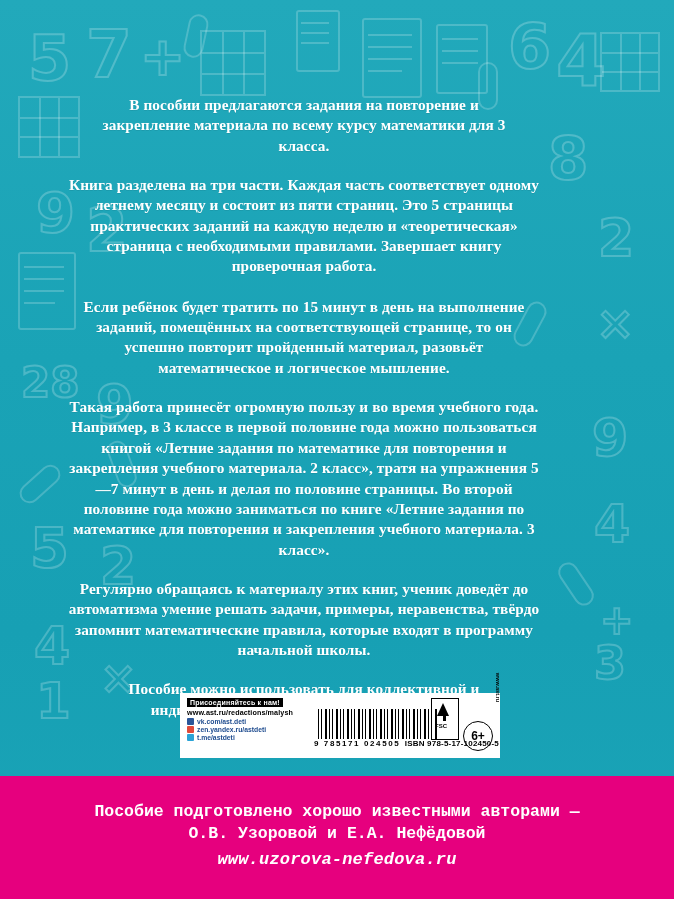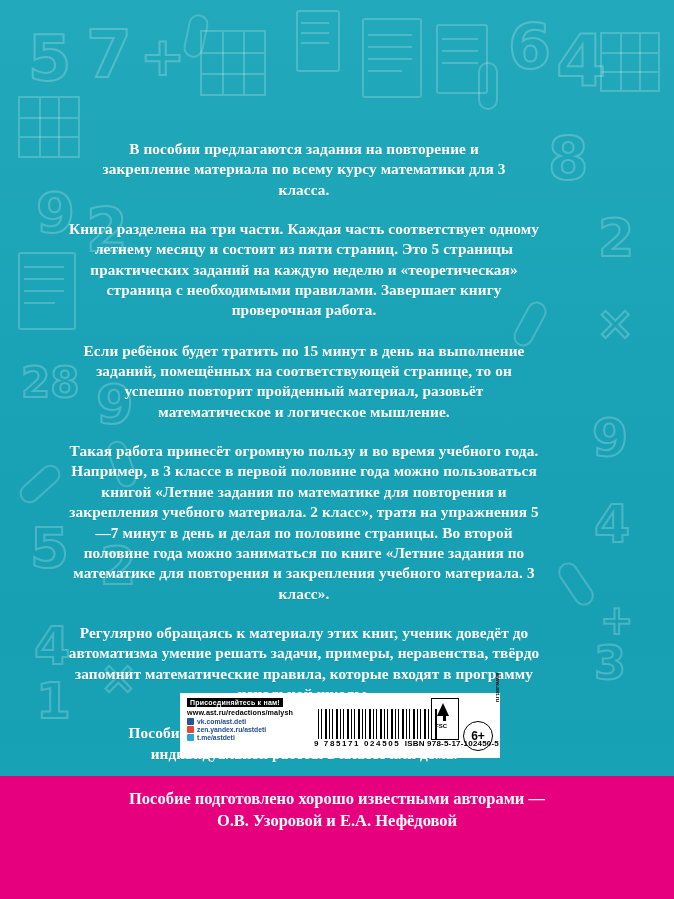--- a/index.html
+++ b/index.html
@@ -38,21 +38,20 @@
     position:absolute;border:2px solid rgba(255,255,255,0.2);border-radius:3px;
   }
   .paper i{position:absolute;height:2px;background:rgba(255,255,255,0.2);left:8%;}
 
   
   .content{
     position:absolute;left:0;top:95px;width:608px;
     text-align:center;
     color:#ffffff;
     font-family:"Liberation Serif", serif;
-    margin-top:44px;
   }
   .para{
     margin:0 auto 19px auto;
     width:470px;
     font-size:15.3px;
     line-height:1.33;
     font-weight:700;
     text-shadow:0 1px 0 rgba(0,0,0,0.07);
     letter-spacing:0.1px;
   }
@@ -123,21 +122,21 @@
   .footer{
     position:absolute;left:0;bottom:0;width:674px;height:123px;
     background:#e6007e;
     color:#ffffff;
     text-align:center;
     font-family:"Liberation Serif", serif;
   }
   .footer .f-line{
     font-size:16.5px;font-weight:700;line-height:1.33;
   }
-  .footer .f-wrap{padding-top:12px;}
+  .footer .f-wrap{padding-top:25px;font-family:Liberation Mono, monospace;}
   .footer .f-site{
     margin-top:5px;font-size:17px;font-weight:700;font-style:italic;
     letter-spacing:0.2px;
   }
 </style>
 </head>
 <body>
 
 <div id="page">
 
@@ -251,16 +250,17 @@
       </div>
       <div class="age-badge">6+</div>
       <div class="vert-label">www.ast.ru</div>
     </div>
   </div>
 
   <div class="footer">
     <div class="f-wrap">
       <div class="f-line">Пособие подготовлено хорошо известными авторами —</div>
       <div class="f-line">О.В. Узоровой и Е.А. Нефёдовой</div>
+      <div class="f-site">www.uzorova-nefedova.ru</div>
     </div>
   </div>
 
 </div>
 
 </body></html>

